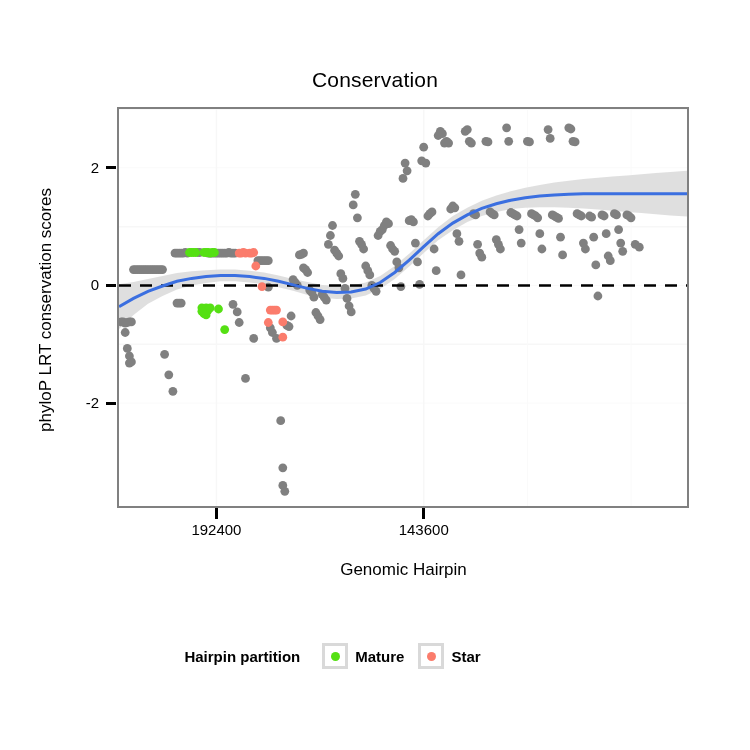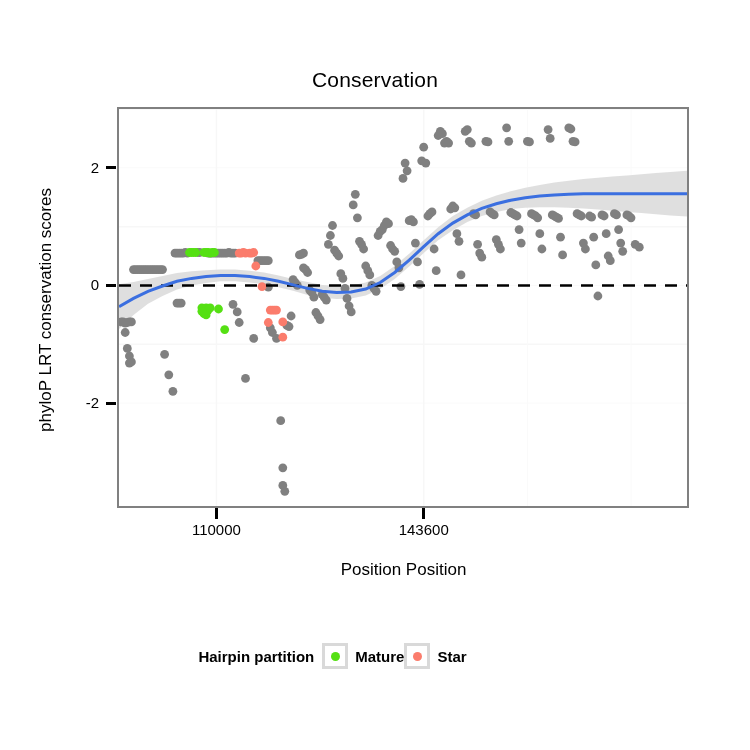--- a/index.html
+++ b/index.html
@@ -92,20 +92,21 @@
     background: #000000;
   }
   .legend {
     position: absolute;
     left: 0;
     top: 643px;
     width: 665px;
     display: flex;
     align-items: center;
     justify-content: center;
+    gap: 14px;
     text-align: center;
   }
   .legend-title {
     font-size: 15px;
     font-weight: bold;
     color: #000000;
     margin-right: 8px;
   }
   .legend-item {
     display: flex;
@@ -438,26 +439,26 @@
   <div id="y-ticks">
       <div class="ytick-mark" style="left: 106px; top: 166.315px;"></div>
       <div class="ytick-label" style="left: 59px; top: 158.815px;">2</div>
       <div class="ytick-mark" style="left: 106px; top: 283.944px;"></div>
       <div class="ytick-label" style="left: 59px; top: 276.444px;">0</div>
       <div class="ytick-mark" style="left: 106px; top: 401.574px;"></div>
       <div class="ytick-label" style="left: 59px; top: 394.074px;">-2</div>
     </div>
   <div id="x-ticks">
       <div class="xtick-mark" style="left: 214.931px; top: 508px;"></div>
-      <div class="xtick-label" style="left: 171.431px; top: 521px;">110000</div>
+      <div class="xtick-label" style="left: 171.431px; top: 521px;">192400</div>
       <div class="xtick-mark" style="left: 422.23px; top: 508px;"></div>
       <div class="xtick-label" style="left: 378.73px; top: 521px;">143600</div>
     </div>
 
-  <div class="xlab">Position Position</div>
+  <div class="xlab">Genomic Hairpin</div>
 
   <div class="legend">
     <div class="legend-title">Hairpin partition</div>
     <div class="legend-item">
       <div class="legend-key">
         <div class="legend-dot" id="legend-dot-0" style="background: rgb(85, 224, 19);"></div>
       </div>
       <div class="legend-label">Mature</div>
     </div>
     <div class="legend-item">

